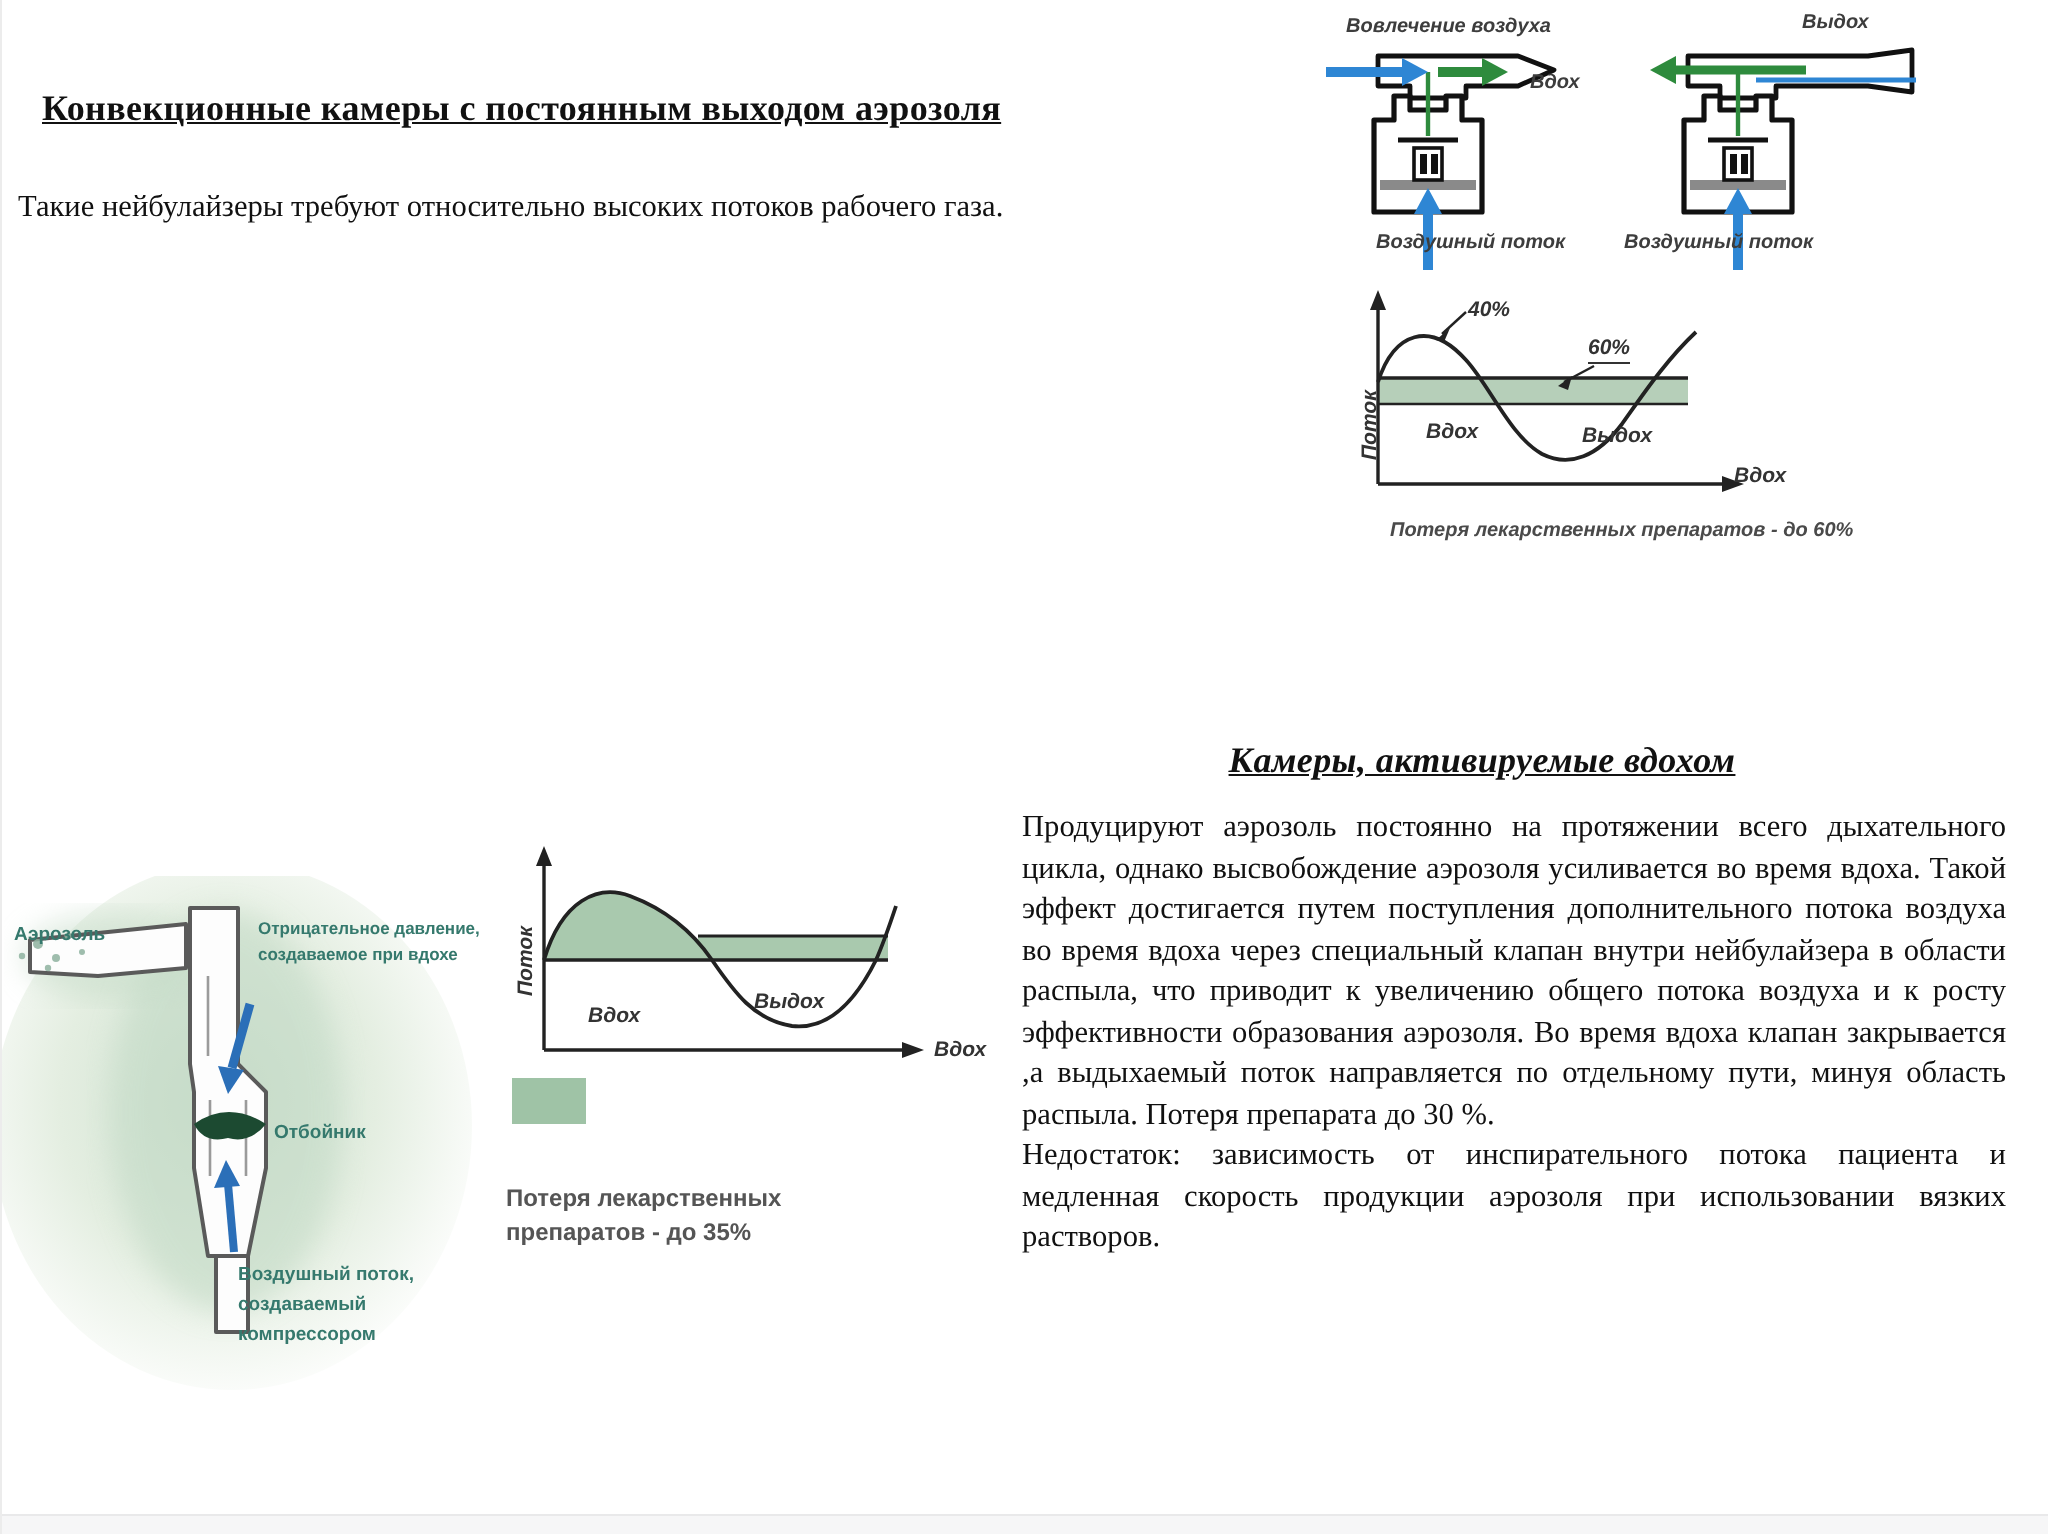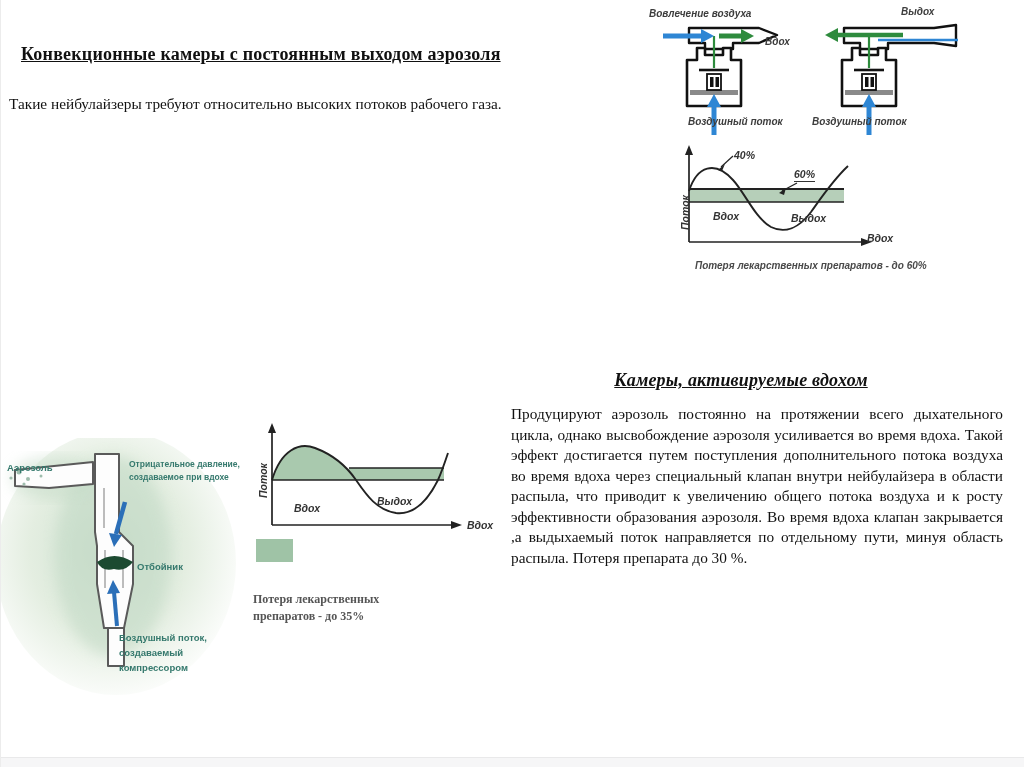--- a/index.html
+++ b/index.html
@@ -73,21 +73,21 @@
         <line x1="30" y1="33" x2="95" y2="33" stroke="#2e8b3d" stroke-width="4.5"></line>
         <polygon points="30,26 17,33 30,40" fill="#2e8b3d"></polygon>
       </g>
       <line x1="70" y1="38" x2="150" y2="38" stroke="#2e86d4" stroke-width="2.6"></line>
       <g>
         <line x1="61" y1="133" x2="61" y2="104" stroke="#2e86d4" stroke-width="5"></line>
         <polygon points="54,105 61,92 68,105" fill="#2e86d4"></polygon>
       </g>
     </g>
   </svg>
-  <div class="abs dlabel" style="left:648px;top:8px;">Вовлечение воздуха</div>
+  <div class="abs dlabel" style="left:672px;top:8px;">Вовлечение воздуха</div>
   <div class="abs dlabel" style="left:900px;top:6px;">Выдох</div>
   <div class="abs dlabel" style="left:764px;top:36px;">Вдох</div>
   <div class="abs dlabel" style="left:687px;top:116px;">Воздушный поток</div>
   <div class="abs dlabel" style="left:811px;top:116px;">Воздушный поток</div>
 
   <svg class="abs" style="left:668px;top:140px;" width="250" height="120" viewBox="0 0 250 120">
     <rect x="20" y="49" width="155" height="13" fill="#b6cfb9"></rect>
     <line x1="20" y1="49" x2="175" y2="49" stroke="#222" stroke-width="1.8"></line>
     <line x1="20" y1="62" x2="175" y2="62" stroke="#222" stroke-width="1.3"></line>
     <path d="M20,51 C28,26 46,20 64,40 C76,53 86,78 102,87 C116,94 130,88 142,72 C152,58 164,40 179,26" fill="none" stroke="#222" stroke-width="1.9"></path>
@@ -113,20 +113,21 @@
   <div class="abs clabel rot" style="left:678px;top:230px;">Поток</div>
   <div class="abs clabel" style="left:712px;top:210px;">Вдох</div>
   <div class="abs clabel" style="left:790px;top:212px;">Выдох</div>
   <div class="abs clabel" style="left:866px;top:232px;">Вдох</div>
   <div class="abs caption-ital" style="left:694px;top:260px;">Потеря лекарственных препаратов - до 60%</div>
 
   <div class="abs h1" style="left:505px;top:370px;width:470px;text-align:center;font-style:italic;">Камеры, активируемые вдохом</div>
 
   <div class="abs body-text" style="left:510px;top:404px;width:492px;">
     <p>Продуцируют аэрозоль постоянно на протяжении всего дыхательного цикла, однако высвобождение аэрозоля усиливается во время вдоха. Такой эффект достигается путем поступления дополнительного потока воздуха во время вдоха через специальный клапан внутри нейбулайзера в области распыла, что приводит к увеличению общего потока воздуха и к росту эффективности образования аэрозоля. Во время вдоха клапан закрывается ,а выдыхаемый поток направляется по отдельному пути, минуя область распыла. Потеря препарата до 30 %.</p>
+    <p>Недостаток: зависимость от инспирательного потока пациента и медленная скорость продукции аэрозоля при использовании вязких растворов.</p>
   </div>
 
   <svg class="abs" style="left:0;top:438px;" width="246" height="266" viewBox="0 0 246 266">
     <defs>
       <radialGradient id="glow" cx="47%" cy="45%" r="60%">
         <stop offset="0%" stop-color="#cde0cf"></stop>
         <stop offset="55%" stop-color="#e4eee1"></stop>
         <stop offset="100%" stop-color="#ffffff"></stop>
       </radialGradient>
       <filter id="blur">
@@ -182,17 +183,17 @@
       <line x1="23" y1="107" x2="203" y2="107" stroke="#222" stroke-width="1.7"></line>
       <polygon points="202,103 213,107 202,111" fill="#222"></polygon>
     </g>
   </svg>
   <div class="abs clabel rot" style="left:256px;top:498px;">Поток</div>
   <div class="abs clabel" style="left:293px;top:502px;">Вдох</div>
   <div class="abs clabel" style="left:376px;top:495px;">Выдох</div>
   <div class="abs clabel" style="left:466px;top:519px;">Вдох</div>
 
   <div class="abs legend-swatch" style="left:255px;top:539px;width:37px;height:23px;"></div>
-  <div class="abs gray-sans" style="left:252px;top:591px;font-size:12px;line-height:17px;font-family:Liberation Serif, serif;">Потеря лекарственных
+  <div class="abs gray-sans" style="left:252px;top:591px;font-size:12px;line-height:17px;">Потеря лекарственных
 препаратов - до 35%</div>
 
   <div class="abs bottom-edge"></div>
 </div>
 
 </body></html>

